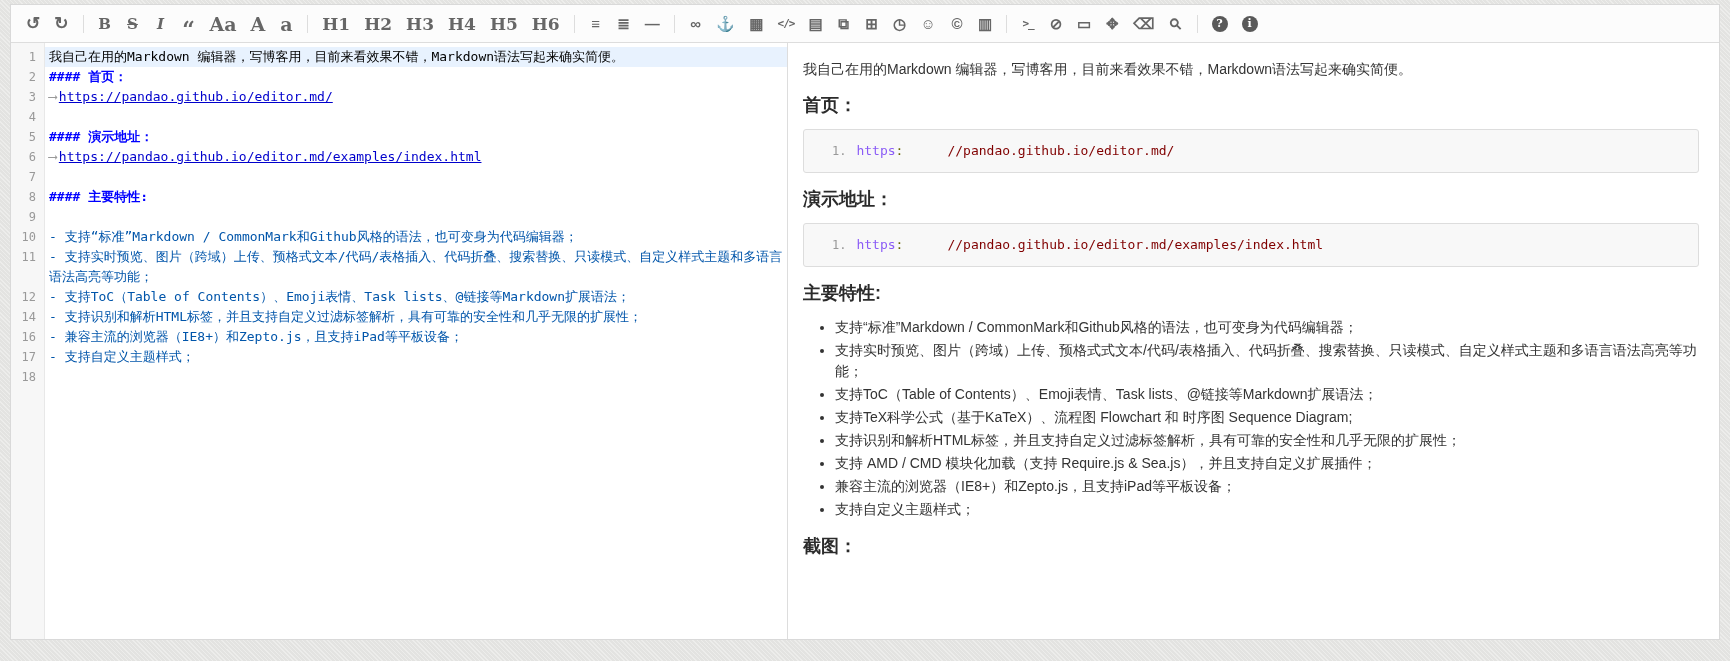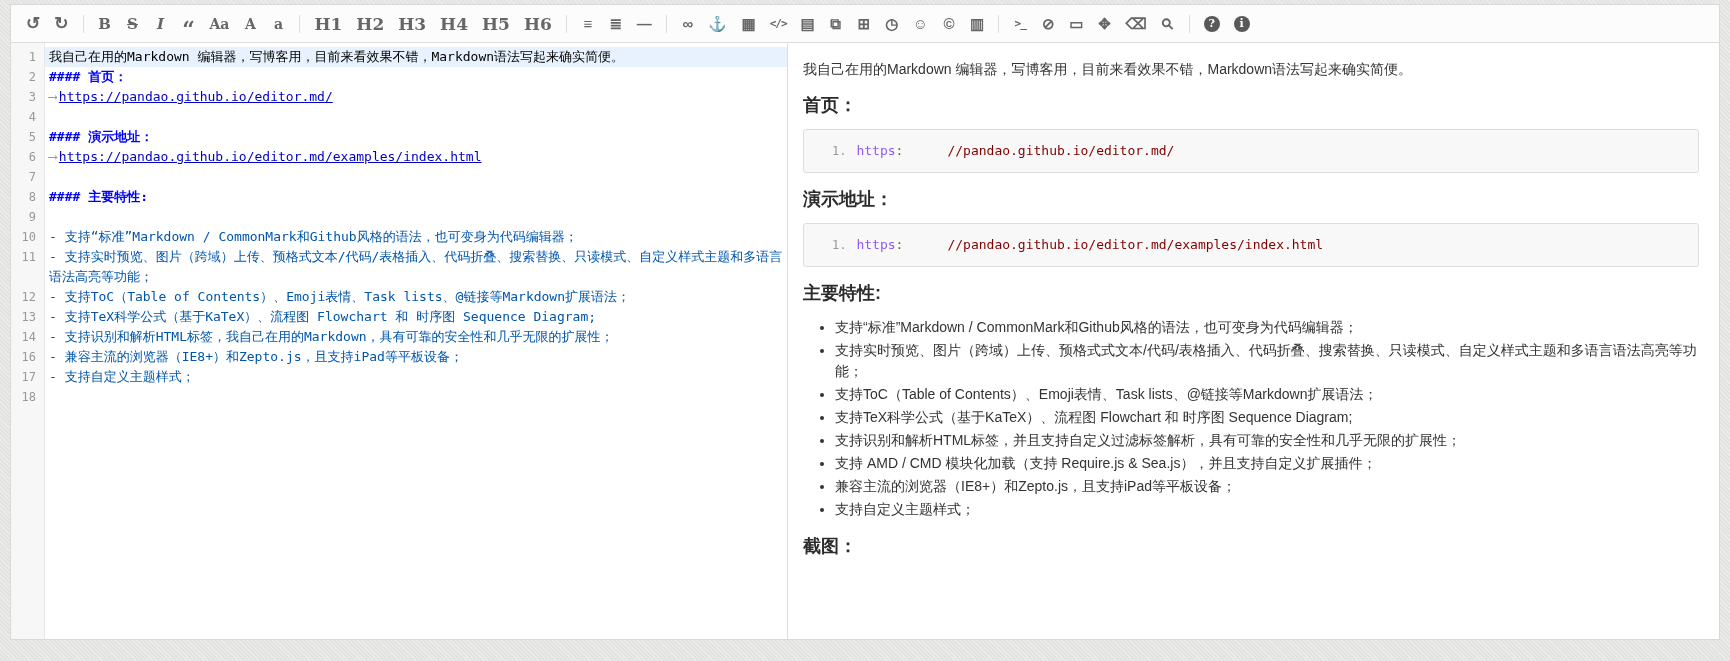--- a/index.html
+++ b/index.html
@@ -28,21 +28,21 @@
     display:inline-flex; align-items:center; justify-content:center;
     font-family:"Liberation Sans", sans-serif;
   }
   .tb-div { width:1px; height:18px; background:#ddd; margin:0 7px; flex:none; }
   .tbi { display:inline-block; font-weight:bold; }
   .tbi-undo,.tbi-redo { font-size:17px; font-weight:bold; }
   .tbi-bold { font-family:"DejaVu Serif", serif; font-weight:bold; font-size:15px; }
   .tbi-del { font-family:"DejaVu Serif", serif; text-decoration:line-through; font-size:15px; }
   .tbi-italic { font-family:"DejaVu Serif", serif; font-style:italic; font-size:15px; }
   .tbi-quote { font-family:"DejaVu Serif", serif; font-size:22px; line-height:10px; position:relative; top:5px; }
-  .tbi-ucwords,.tbi-uppercase,.tbi-lowercase { font-family:"DejaVu Serif", serif; font-size:14px; }
+  .tbi-ucwords,.tbi-uppercase,.tbi-lowercase { font-family:"DejaVu Serif", serif; font-size:19px; }
   .tbi-h1,.tbi-h2,.tbi-h3,.tbi-h4,.tbi-h5,.tbi-h6 { font-family:"DejaVu Serif", serif; font-size:17px; }
   .tbi-list-ul,.tbi-list-ol { font-size:15px; }
   .tbi-hr { font-size:15px; }
   .tbi-code,.tbi-goto-line { font-family:"DejaVu Sans Mono", monospace; font-size:11px; letter-spacing:-1px; }
   .tbi-search { transform:rotate(-45deg); font-size:15px; }
   .tbi-help,.tbi-info {
     background:#595959; color:#fff; border-radius:50%; width:16px; height:16px;
     display:inline-flex; align-items:center; justify-content:center;
     font-size:11px; font-weight:bold; font-family:"DejaVu Serif", serif;
   }
@@ -254,26 +254,22 @@
         </div>
         <div class="ed-row">
           <div class="ed-gutter">11</div>
           <div class="ed-line"><span class="cm-list">- 支持实时预览、图片（跨域）上传、预格式文本/代码/表格插入、代码折叠、搜索替换、只读模式、自定义样式主题和多语言语法高亮等功能；</span></div>
         </div>
         <div class="ed-row">
           <div class="ed-gutter">12</div>
           <div class="ed-line"><span class="cm-list">- 支持ToC（Table of Contents）、Emoji表情、Task lists、@链接等Markdown扩展语法；</span></div>
         </div>
         <div class="ed-row">
-          <div class="ed-gutter">13</div>
-          <div class="ed-line"><span class="cm-list">- 支持TeX科学公式（基于KaTeX）、流程图 Flowchart 和 时序图 Sequence Diagram;</span></div>
-        </div>
-        <div class="ed-row">
           <div class="ed-gutter">14</div>
-          <div class="ed-line"><span class="cm-list">- 支持识别和解析HTML标签，我自己在用的Markdown，具有可靠的安全性和几乎无限的扩展性；</span></div>
+          <div class="ed-line"><span class="cm-list">- 支持识别和解析HTML标签，并且支持自定义过滤标签解析，具有可靠的安全性和几乎无限的扩展性；</span></div>
         </div>
         <div class="ed-row">
           <div class="ed-gutter">16</div>
           <div class="ed-line"><span class="cm-list">- 兼容主流的浏览器（IE8+）和Zepto.js，且支持iPad等平板设备；</span></div>
         </div>
         <div class="ed-row">
           <div class="ed-gutter">17</div>
           <div class="ed-line"><span class="cm-list">- 支持自定义主题样式；</span></div>
         </div>
         <div class="ed-row">

